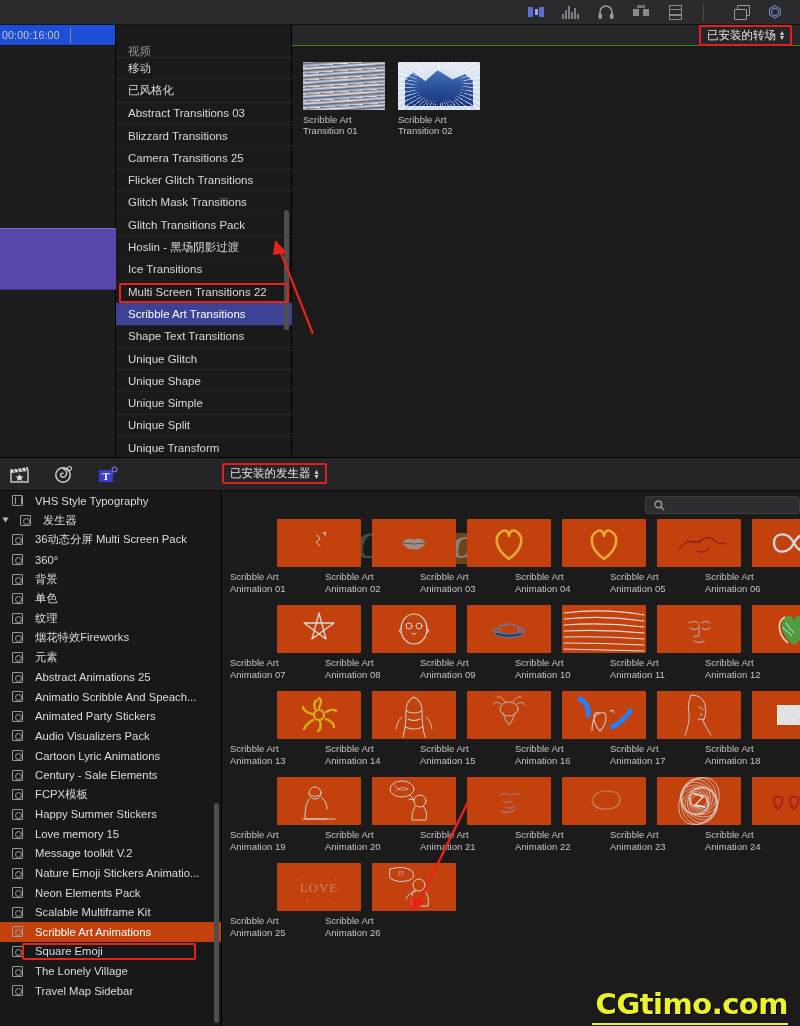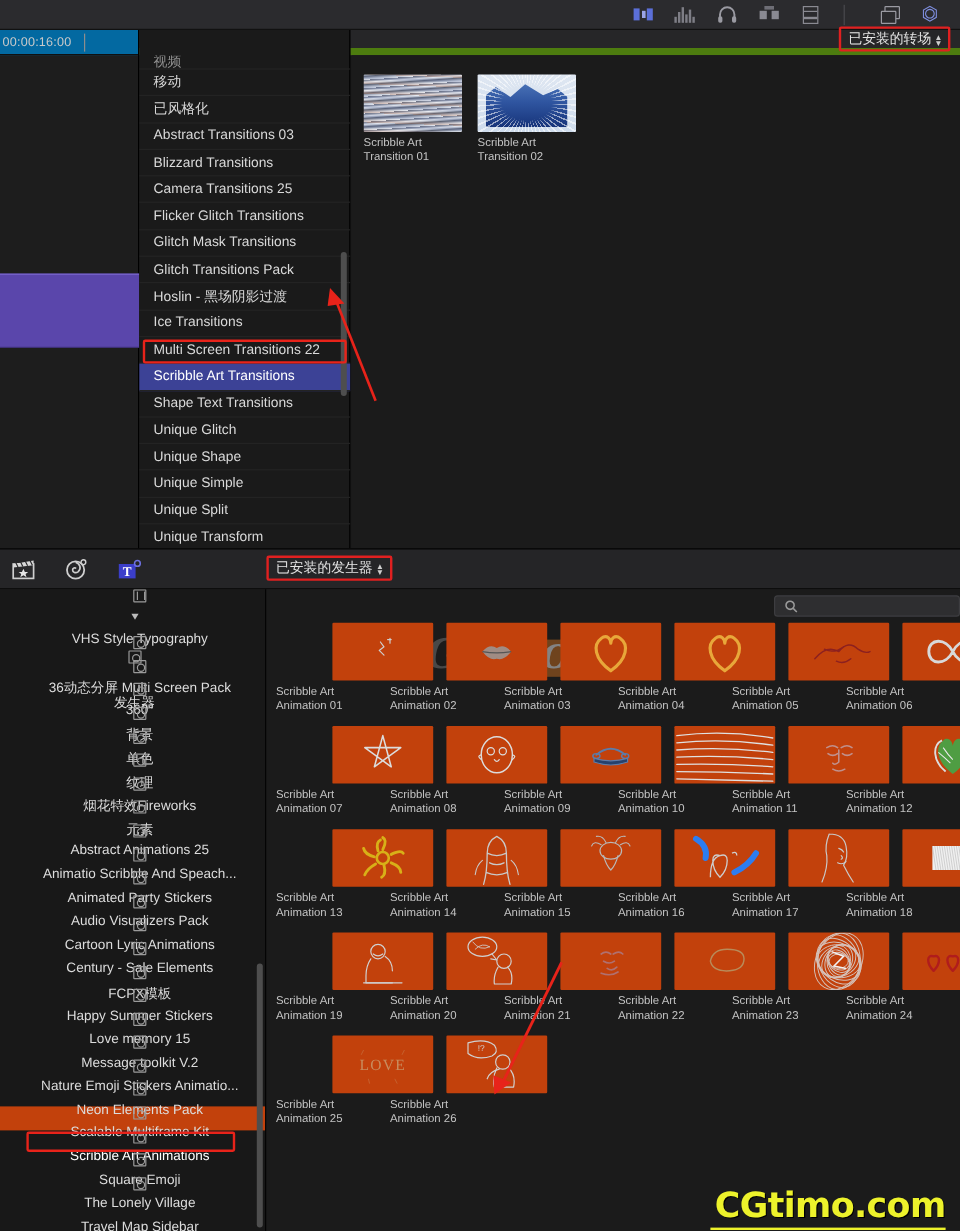--- a/index.html
+++ b/index.html
@@ -72,40 +72,40 @@
   
   .top-area {
     position: absolute; left:0; top:25px; width:800px; height:432px;
     background:#1b1b1b;
   }
   .timeline-left {
     position:absolute; left:0; top:0; width:116px; height:432px;
     background:#1d1d1d; border-right:1px solid #000;
   }
   .tc-bar {
-    height:21px; background:#0369a1; border-bottom:1px solid #101010;
+    height:21px; background:#1d4ed8; border-bottom:1px solid #101010;
     display:flex; align-items:center; position:relative;
   }
   .tc-text { font-size:10.5px; color:#c9c9c9; padding-left:2px; letter-spacing:0.2px;}
   .tc-playhead {
     position:absolute; left:70px; top:3px; width:1px; height:15px; background:#8d8d8d;
   }
   .purple-clip {
     position:absolute; left:0; top:203px; width:116px; height:62px;
     background:#5a46ab; border-top:1px solid #7b66cc; border-bottom:1px solid #3e3076;
   }
 
   
   .trans-list {
     position:absolute; left:116px; top:0; width:176px; height:432px;
     background:#1a1a1a; border-right:1px solid #000;
   }
   .panel-head {
     position:absolute; left:116px; top:0; width:684px; height:21px;
-    background:#262628; border-bottom:6px solid #4d7c0f;
+    background:#262628; border-bottom:1px solid #4d7c0f;
     display:flex; align-items:center;
   }
   .panel-head .ph-title {
     width:176px; font-size:12px; color:#e2e2e2; padding-left:6px; font-weight:bold;
   }
   .ph-right { flex:1; display:flex; justify-content:flex-end; align-items:center; padding-right:8px;}
   .ph-divider { position:absolute; left:176px; top:0; width:1px; height:21px; background:#101010;}
   .installed-pill {
     display:flex; align-items:center; gap:4px;
     border:2px solid #e02020; padding:1px 6px; border-radius:2px;
@@ -187,22 +187,22 @@
   .gt-clapper svg, .gt-swirl svg, .gt-title svg { display:block; }
   .gen-installed-wrap {
     position:absolute; left:222px; top:5px;
   }
 
   .gen-sidebar {
     position:absolute; left:0; top:33px; width:222px; height:536px;
     background:#181818; border-right:1px solid #000; overflow:hidden;
   }
   .gs-item {
-    height:19.6px; display:flex; align-items:center; gap:25px;
-    padding-left:12px; font-size:11.3px; color:#dcdcdc; white-space:nowrap;flex-direction:column;
+    height:19.6px; display:flex; align-items:center; gap:12px;
+    padding-left:12px; font-size:11.3px; color:#dcdcdc; white-space:nowrap;
   }
   .gs-item.root { padding-left:3px; }
   .gs-item.selected { background:#c2410c; color:#fff; }
   .gs-tri {
     width:0; height:0; border-left:5px solid #bbb; border-top:3.5px solid transparent;
     border-bottom:3.5px solid transparent; transform:rotate(90deg); margin-right:0px;
   }
   .gs-icon {
     width:11px; height:11px; flex:0 0 11px; position:relative;
     border:1px solid #9a9a9a; border-radius:1px;

